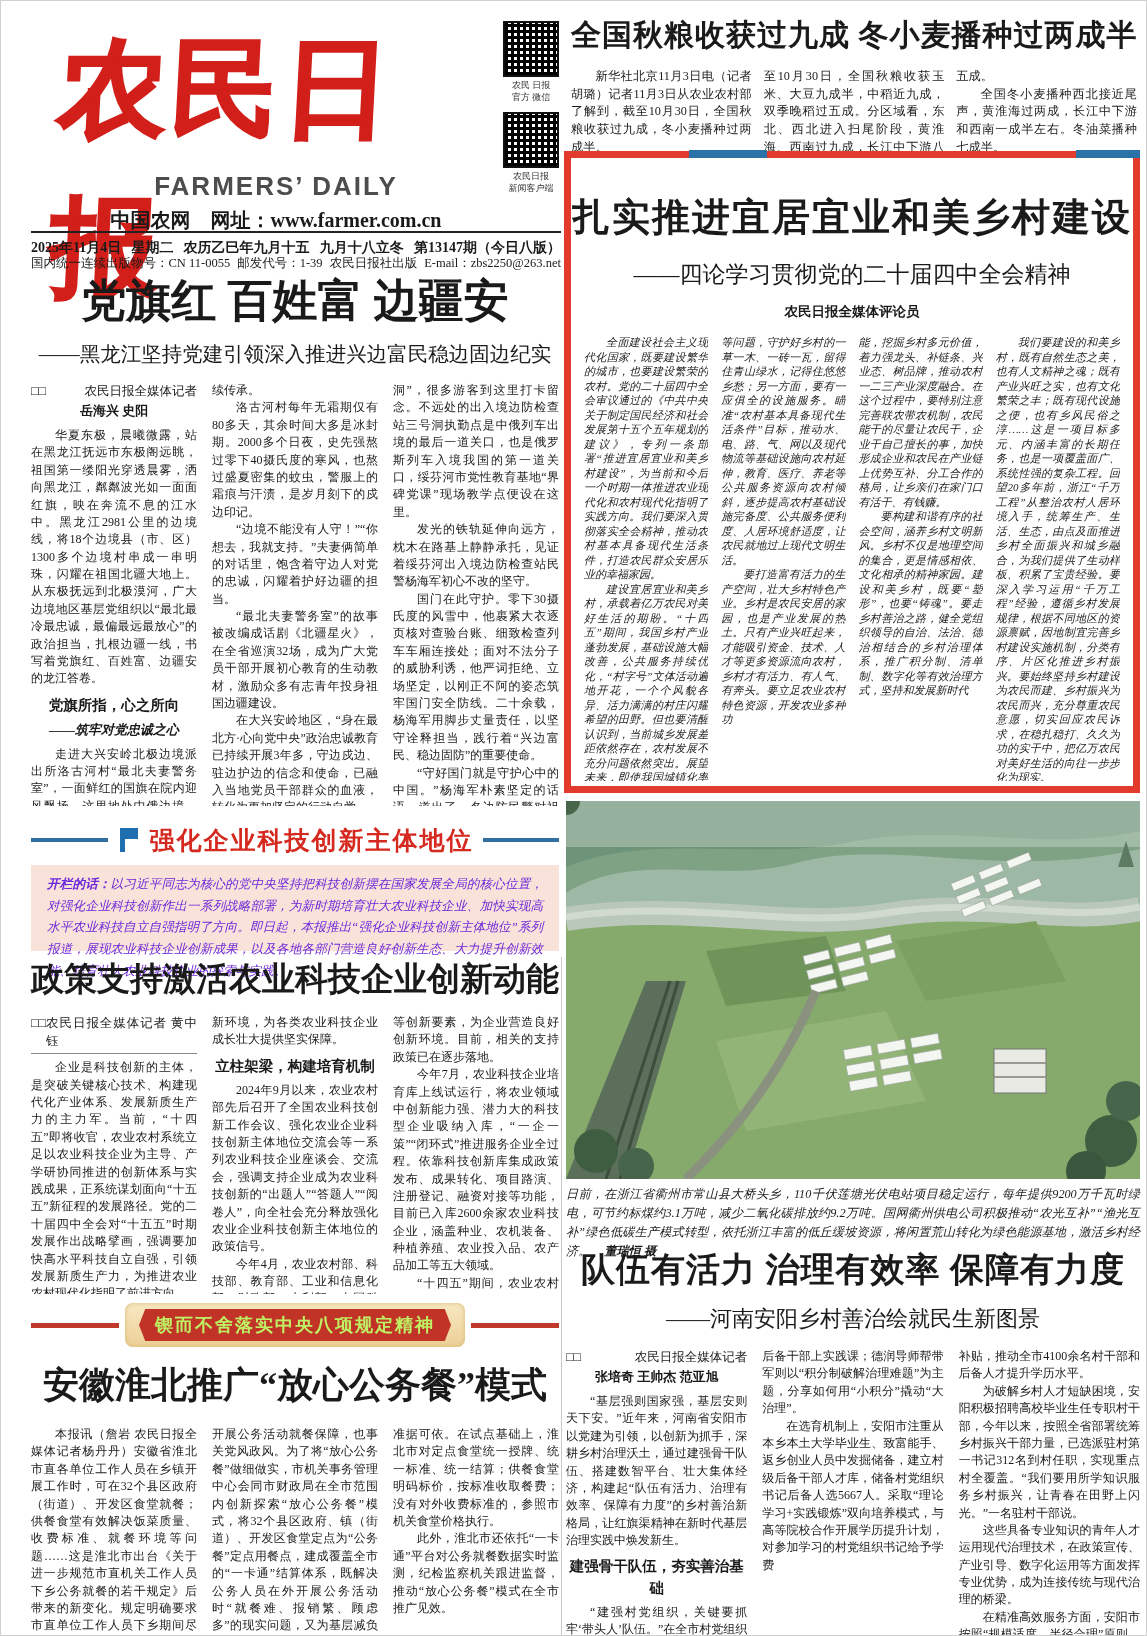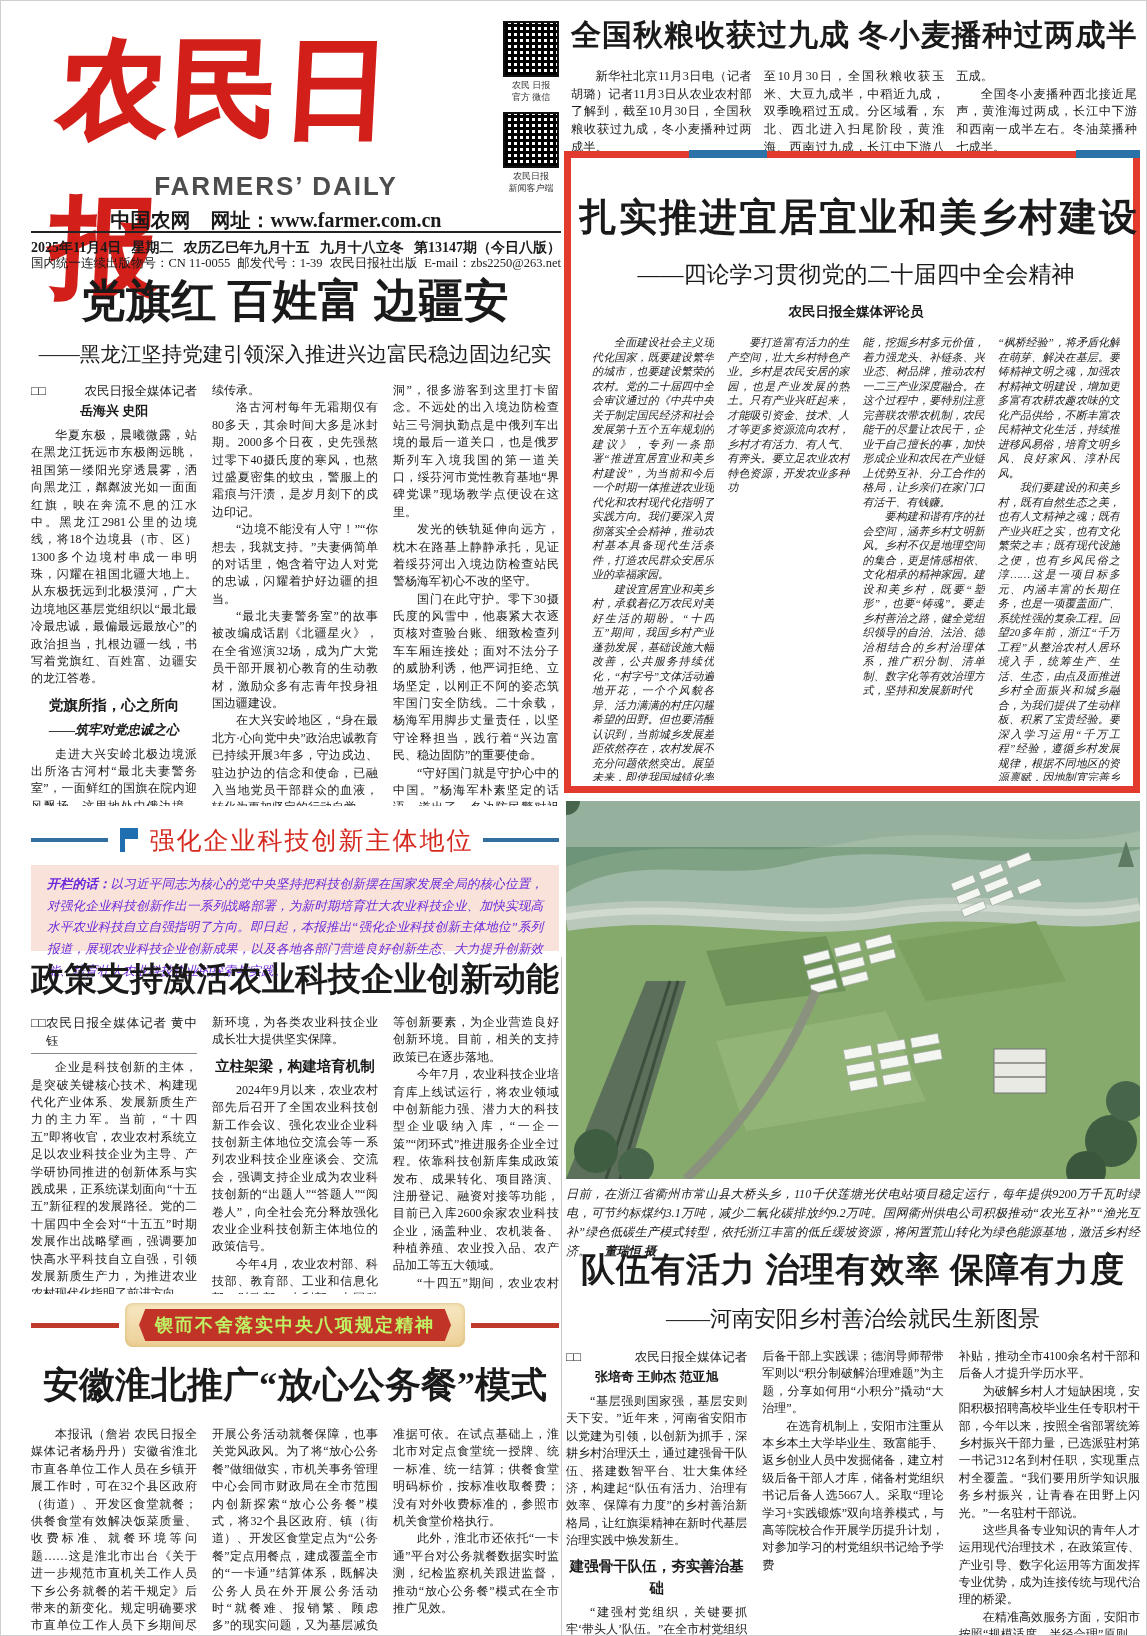--- a/index.html
+++ b/index.html
@@ -31,36 +31,36 @@
   .csh{font-weight:bold;text-align:center;font-size:14.5px;margin:7px 0 5px;text-indent:0;}
   .csh2{font-weight:bold;text-align:center;font-size:13px;margin:0 0 6px;text-indent:0;font-style:italic;}
   .byl{display:flex;justify-content:space-between;font-size:12.5px;margin-bottom:2px;}
   .byl-authors{text-align:center;font-weight:bold;font-size:13px;margin-bottom:6px;}
   
   .ta{position:absolute;left:570px;top:14px;width:566px;}
   .ta-title{font-size:30px;font-weight:bold;text-align:center;letter-spacing:1px;white-space:nowrap;}
   .ta .cols{margin-top:12px;gap:12px;height:90px;font-size:12.2px;line-height:1.45;}
   
   .ed{position:absolute;left:563px;top:150px;width:576px;height:642px;border:7px solid #e23b2d;
-      box-sizing:border-box;background:#fff;padding-left:8px;}
+      box-sizing:border-box;background:#fff;}
   .bluebar{position:absolute;height:8px;background:#2a72a8;top:-8px;}
   .bb1{left:118px;width:78px;} .bb2{right:-7px;width:64px;}
   .ed-title{margin-top:34px;font-size:38px;font-weight:bold;text-align:center;letter-spacing:2px;white-space:nowrap;}
   .ed-sub{font-size:23px;text-align:center;margin-top:16px;}
   .ed-byline{font-size:13.5px;font-weight:bold;text-align:center;margin-top:13px;}
   .ed .cols{margin:14px 13px 0;gap:13px;height:446px;font-size:11px;line-height:1.32;font-style:italic;}
   
   .la{position:absolute;left:30px;top:270px;width:528px;}
   .la-title{font-size:45px;font-weight:bold;text-align:center;white-space:nowrap;}
   .la-sub{font-size:20.5px;text-align:center;margin-top:9px;}
   .la .cols{margin-top:14px;gap:15px;height:424px;font-size:12px;line-height:1.45;}
   
   .tb{position:absolute;left:30px;top:822px;width:528px;height:34px;display:flex;align-items:center;gap:9px;}
   .tb-line{flex:1;height:4px;background:#336f9e;}
-  .tb-text{font-size:25px;font-weight:normal;color:#d5281e;letter-spacing:2px;
+  .tb-text{font-size:25px;font-weight:bold;color:#d5281e;letter-spacing:2px;
            font-family:"Liberation Sans",sans-serif;white-space:nowrap;}
   .ib{position:absolute;left:30px;top:864px;width:528px;height:86px;background:#f9e2da;
       box-sizing:border-box;padding:9px 16px;font-size:12.6px;line-height:1.72;font-style:italic;
       text-align:justify;color:#6d28d9;}
   .ib b{font-style:italic;}
   
   .pa{position:absolute;left:30px;top:956px;width:528px;}
   .pa-title{font-size:33px;font-weight:bold;text-align:center;white-space:nowrap;}
   .pa .cols{margin-top:12px;gap:15px;height:280px;font-size:12px;line-height:1.45;}
   .pa .byl{border-bottom:1px solid #888;padding-bottom:3px;margin-bottom:5px;}
@@ -147,28 +147,28 @@
     <div class="ed-title">扎实推进宜居宜业和美乡村建设</div>
     <div class="ed-sub">——四论学习贯彻党的二十届四中全会精神</div>
     <div class="ed-byline">农民日报全媒体评论员</div>
     <div class="cols">
       <div class="col">
         <p>全面建设社会主义现代化国家，既要建设繁华的城市，也要建设繁荣的农村。党的二十届四中全会审议通过的《中共中央关于制定国民经济和社会发展第十五个五年规划的建议》，专列一条部署“推进宜居宜业和美乡村建设”，为当前和今后一个时期一体推进农业现代化和农村现代化指明了实践方向。我们要深入贯彻落实全会精神，推动农村基本具备现代生活条件，打造农民群众安居乐业的幸福家园。</p>
         <p>建设宜居宜业和美乡村，承载着亿万农民对美好生活的期盼。“十四五”期间，我国乡村产业蓬勃发展，基础设施大幅改善，公共服务持续优化，“村字号”文体活动遍地开花，一个个风貌各异、活力满满的村庄闪耀希望的田野。但也要清醒认识到，当前城乡发展差距依然存在，农村发展不充分问题依然突出。展望未来，即使我国城镇化率达到70%以上，仍将有数亿人生活在农村，他们的生活质量、发展机会与精神面貌，直接关系国家现代化的成色，关乎社会的和谐稳定。“十五五”时期，必须扎实推进宜居宜业和美乡村建设，加快补短板、提质效，为全面现代化筑牢坚实根基。</p>
 
       </div>
       <div class="col">
+        <p class="nt">等问题，守护好乡村的一草一木、一砖一瓦，留得住青山绿水，记得住悠悠乡愁；另一方面，要有一应俱全的设施服务。瞄准“农村基本具备现代生活条件”目标，推动水、电、路、气、网以及现代物流等基础设施向农村延伸，教育、医疗、养老等公共服务资源向农村倾斜，逐步提高农村基础设施完备度、公共服务便利度、人居环境舒适度，让农民就地过上现代文明生活。</p>
         <p>要打造富有活力的生产空间，壮大乡村特色产业。乡村是农民安居的家园，也是产业发展的热土。只有产业兴旺起来，才能吸引资金、技术、人才等更多资源流向农村，乡村才有活力、有人气、有奔头。要立足农业农村特色资源，开发农业多种功</p>
       </div>
       <div class="col">
         <p class="nt">能，挖掘乡村多元价值，着力强龙头、补链条、兴业态、树品牌，推动农村一二三产业深度融合。在这个过程中，要特别注意完善联农带农机制，农民能干的尽量让农民干，企业干自己擅长的事，加快形成企业和农民在产业链上优势互补、分工合作的格局，让乡亲们在家门口有活干、有钱赚。</p>
         <p>要构建和谐有序的社会空间，涵养乡村文明新风。乡村不仅是地理空间的集合，更是情感相依、文化相承的精神家园。建设和美乡村，既要“塑形”，也要“铸魂”。要走乡村善治之路，健全党组织领导的自治、法治、德治相结合的乡村治理体系，推广积分制、清单制、数字化等有效治理方式，坚持和发展新时代</p>
       </div>
       <div class="col">
-        <p class="nt">“枫桥经验”，将矛盾化解在萌芽、解决在基层。要铸精神文明之魂，加强农村精神文明建设，增加更多富有农耕农趣农味的文化产品供给，不断丰富农民精神文化生活，持续推进移风易俗，培育文明乡风、良好家风、淳朴民风。</p>
         <p>我们要建设的和美乡村，既有自然生态之美，也有人文精神之魂；既有产业兴旺之实，也有文化繁荣之丰；既有现代设施之便，也有乡风民俗之淳……这是一项目标多元、内涵丰富的长期任务，也是一项覆盖面广、系统性强的复杂工程。回望20多年前，浙江“千万工程”从整治农村人居环境入手，统筹生产、生活、生态，由点及面推进乡村全面振兴和城乡融合，为我们提供了生动样板、积累了宝贵经验。要深入学习运用“千万工程”经验，遵循乡村发展规律，根据不同地区的资源禀赋，因地制宜完善乡村建设实施机制，分类有序、片区化推进乡村振兴。要始终坚持乡村建设为农民而建、乡村振兴为农民而兴，充分尊重农民意愿，切实回应农民诉求，在稳扎稳打、久久为功的实干中，把亿万农民对美好生活的向往一步步化为现实。</p>
 
       </div>
     </div>
   </div>
 
   <div class="la">
     <div class="la-title">党旗红  百姓富  边疆安</div>
     <div class="la-sub">——黑龙江坚持党建引领深入推进兴边富民稳边固边纪实</div>
     <div class="cols">

